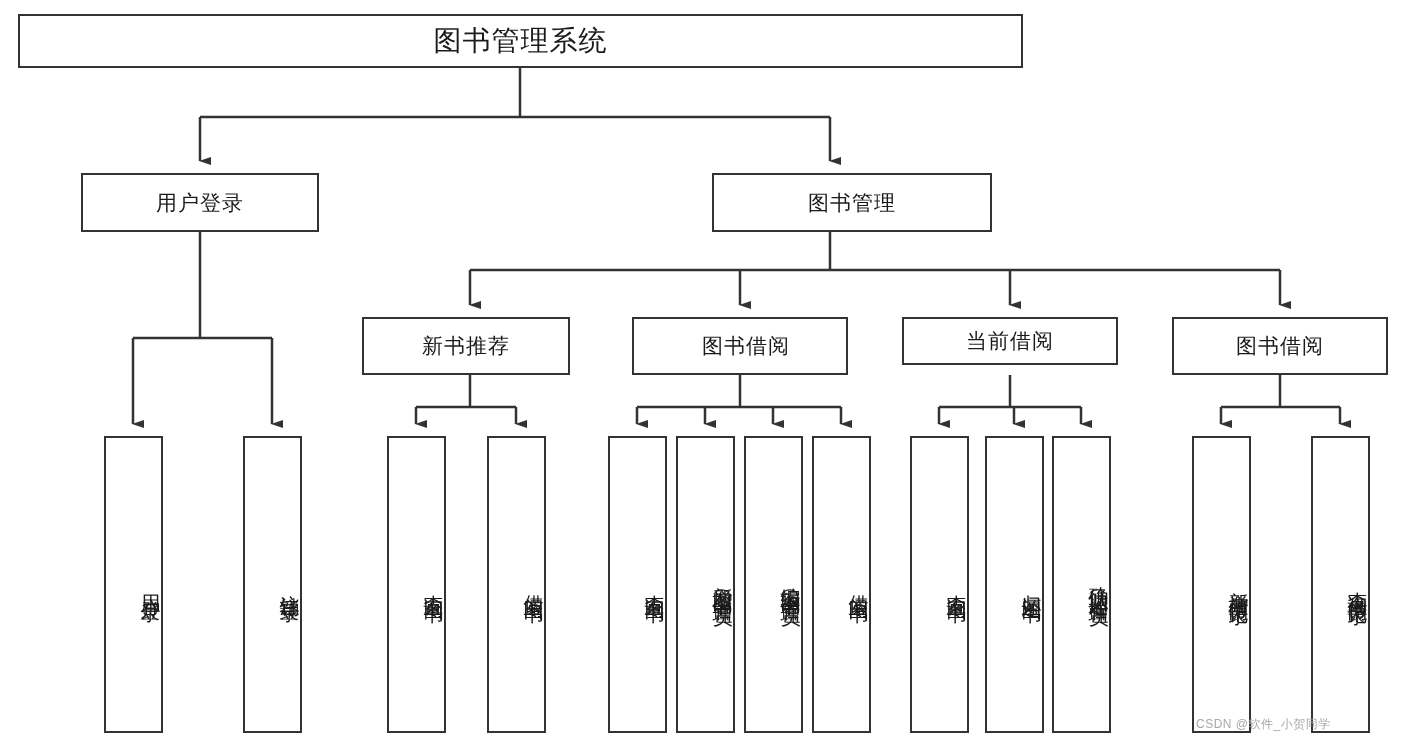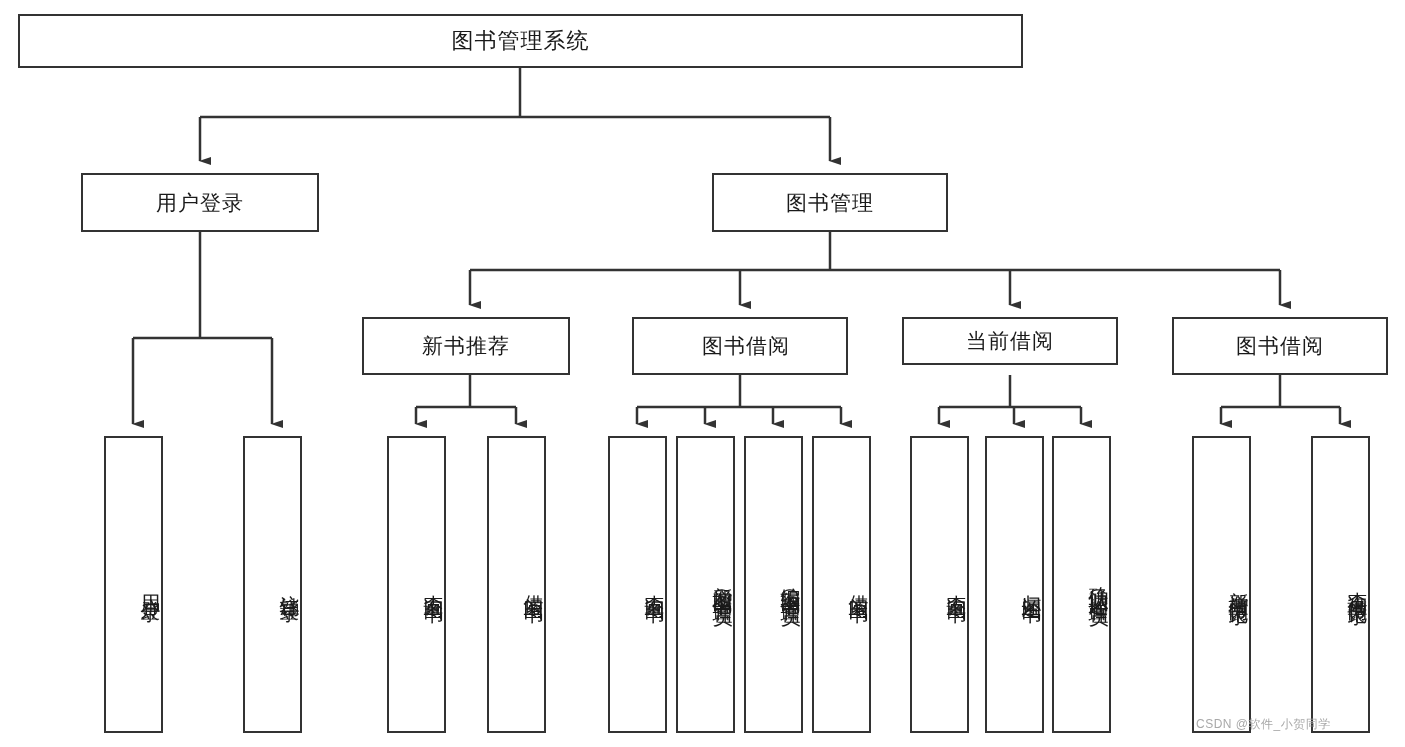--- a/index.html
+++ b/index.html
@@ -35,21 +35,21 @@
     justify-content: center;
     color: #1a1a1a;
   }
   .node-h {
     font-size: 21px;
     letter-spacing: 1px;
     line-height: 1.2;
     white-space: nowrap;
   }
   .node-root {
-    font-size: 22px;
+    font-size: 28px;
   }
   .node-v {
     font-size: 20px;
     writing-mode: vertical-rl;
     text-orientation: upright;
     letter-spacing: 3px;
     line-height: 1;
     padding-top: 6px;
     padding-bottom: 6px;
     align-items: flex-start;
@@ -120,21 +120,21 @@
       <path d="M1280,375 L1280,407"></path>
       <path d="M1221,407 L1340,407"></path>
       <path d="M1221,407 L1221,424" marker-end="url(#arw)"></path>
       <path d="M1340,407 L1340,424" marker-end="url(#arw)"></path>
     </g>
   </svg>
 
   <div class="node node-h node-root" id="n-root" style="left: 18px; top: 14px; width: 1005px; height: 54px;">图书管理系统</div>
 
   <div class="node node-h" id="n-l1-0" style="left: 81px; top: 173px; width: 238px; height: 59px;">用户登录</div>
-  <div class="node node-h" id="n-l1-1" style="left: 712px; top: 173px; width: 236px; height: 59px;">图书管理</div>
+  <div class="node node-h" id="n-l1-1" style="left: 712px; top: 173px; width: 280px; height: 59px;">图书管理</div>
 
   <div class="node node-h" id="n-l2-0" style="left: 362px; top: 317px; width: 208px; height: 58px;">新书推荐</div>
   <div class="node node-h" id="n-l2-1" style="left: 632px; top: 317px; width: 216px; height: 58px; padding-left: 12px;">图书借阅</div>
   <div class="node node-h" id="n-l2-2" style="left: 902px; top: 317px; width: 216px; height: 48px;">当前借阅</div>
   <div class="node node-h" id="n-l2-3" style="left: 1172px; top: 317px; width: 216px; height: 58px;">图书借阅</div>
 
   <div class="node node-v" id="n-lf-0" style="left: 104px; top: 436px; width: 59px; height: 297px;">
       <span class="vtext">用户登录</span>
     </div>
   <div class="node node-v" id="n-lf-1" style="left: 243px; top: 436px; width: 59px; height: 297px;">

